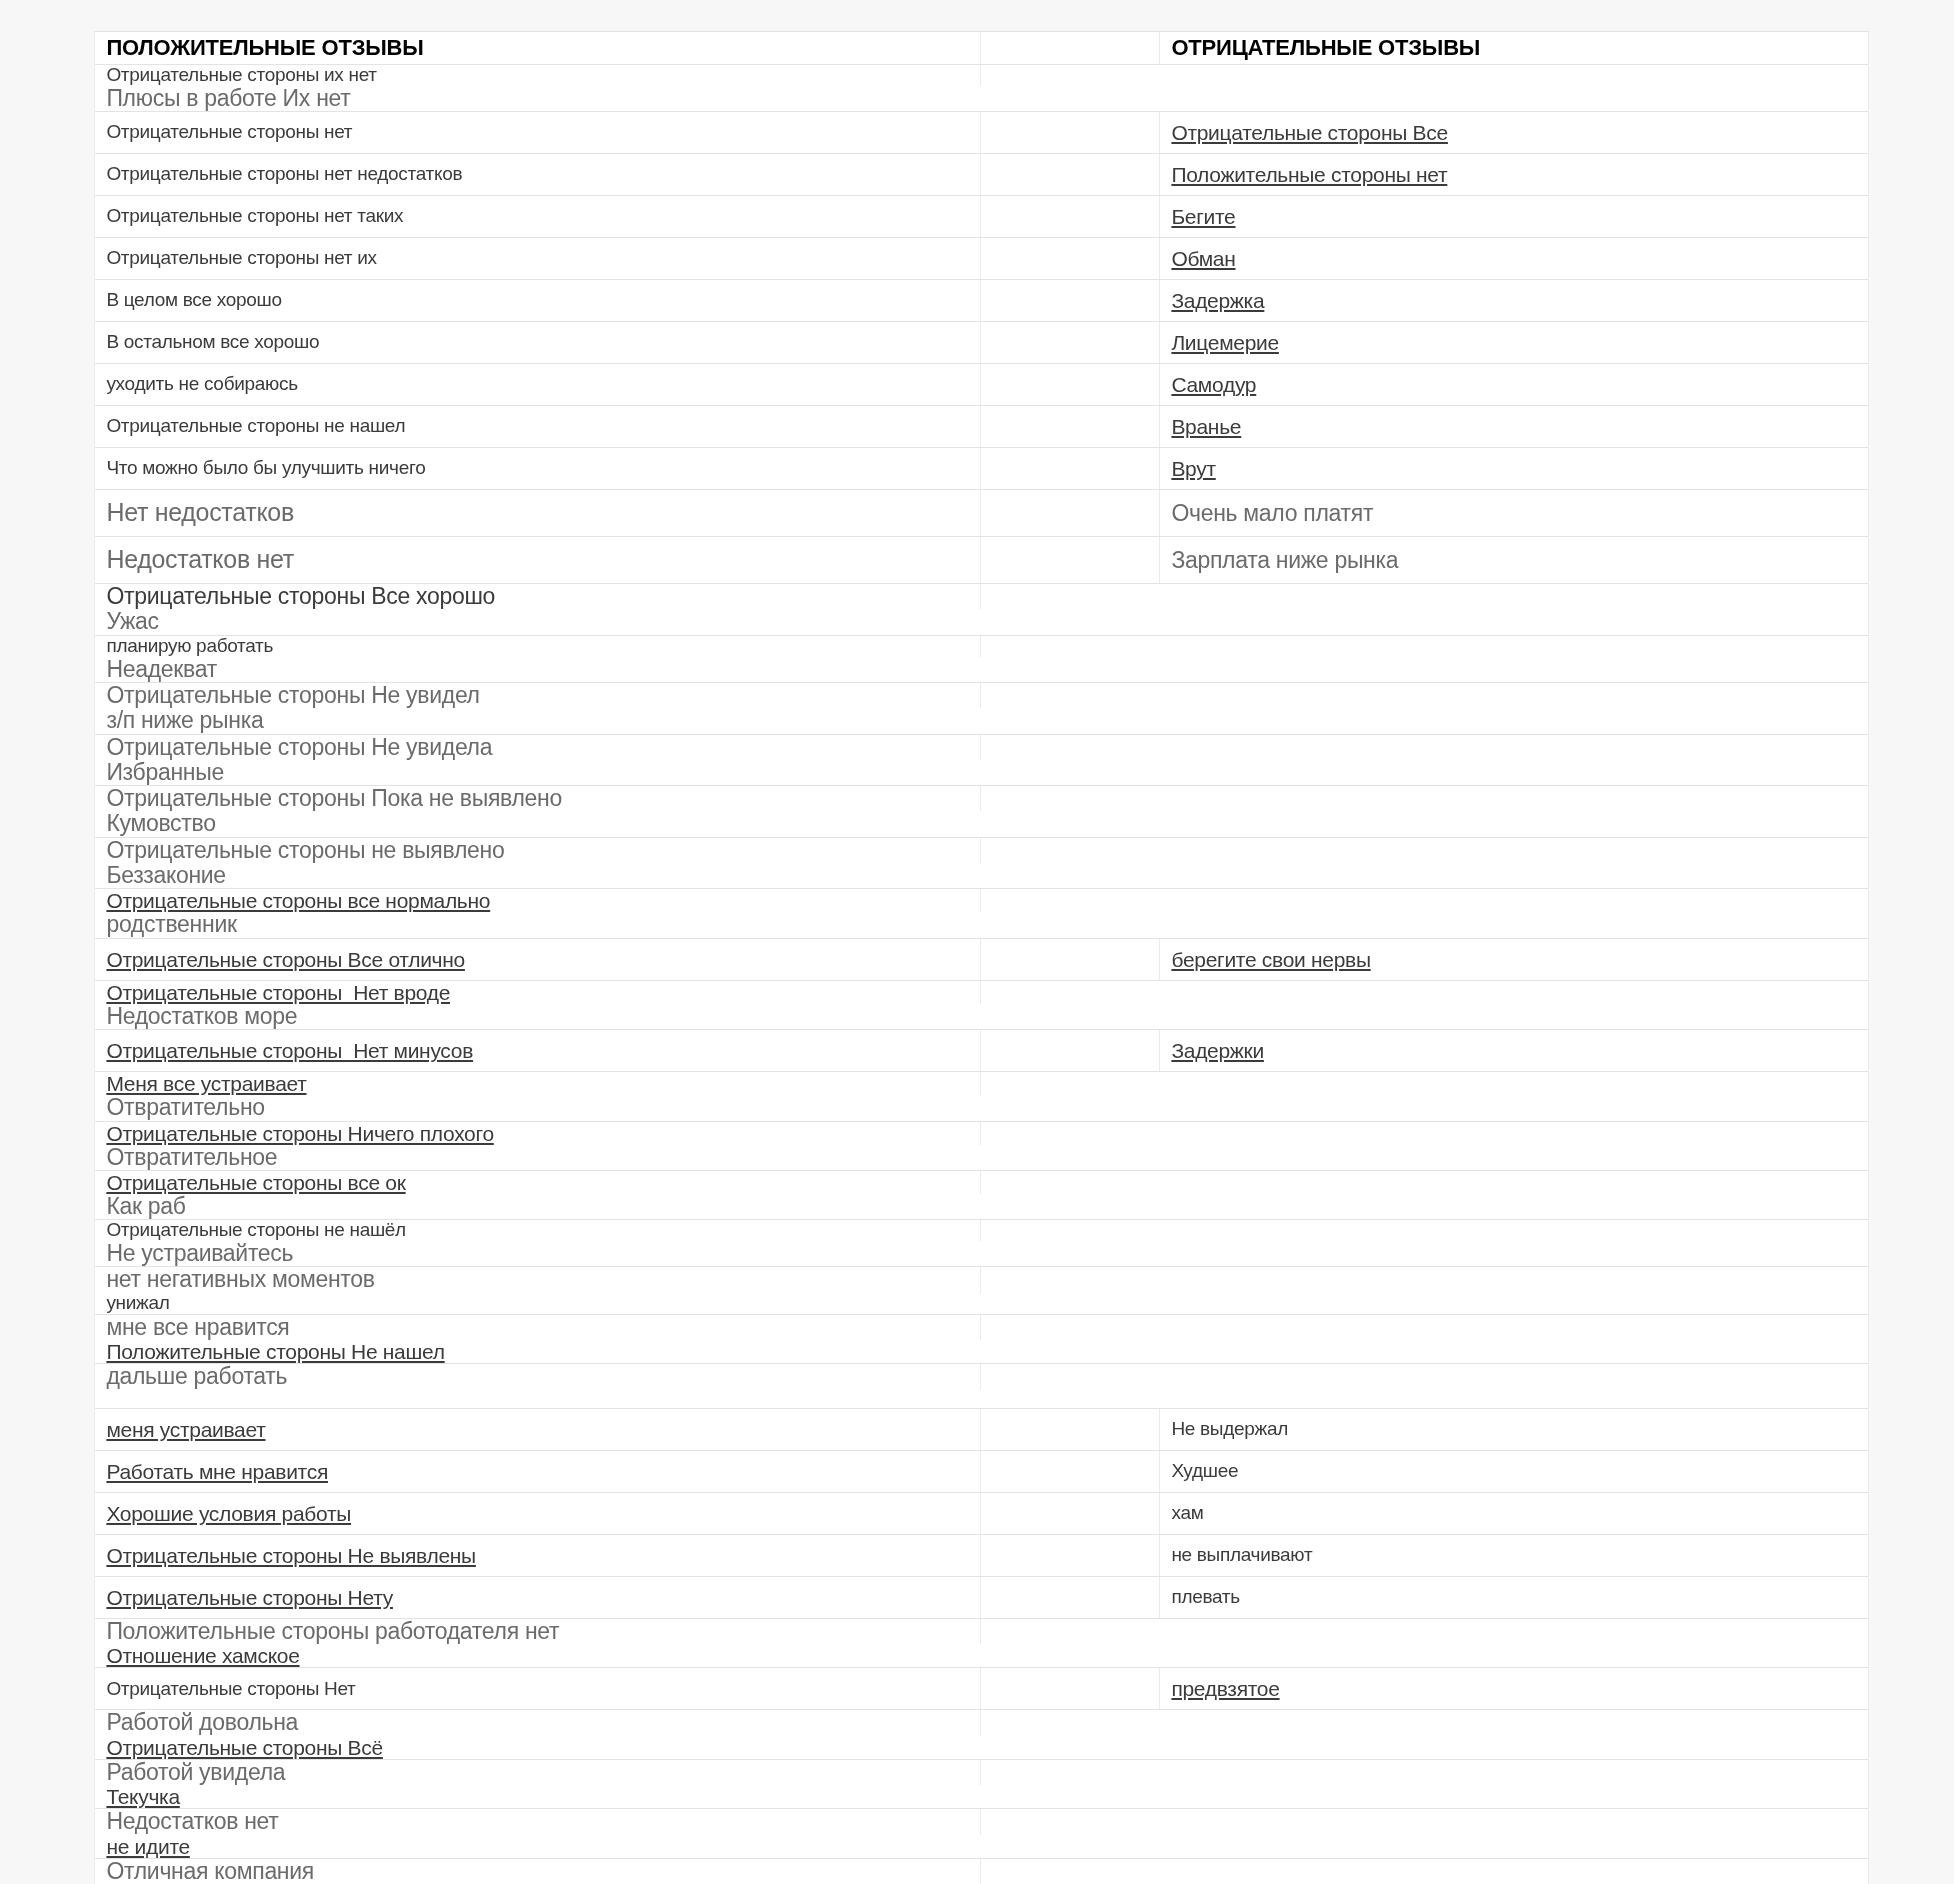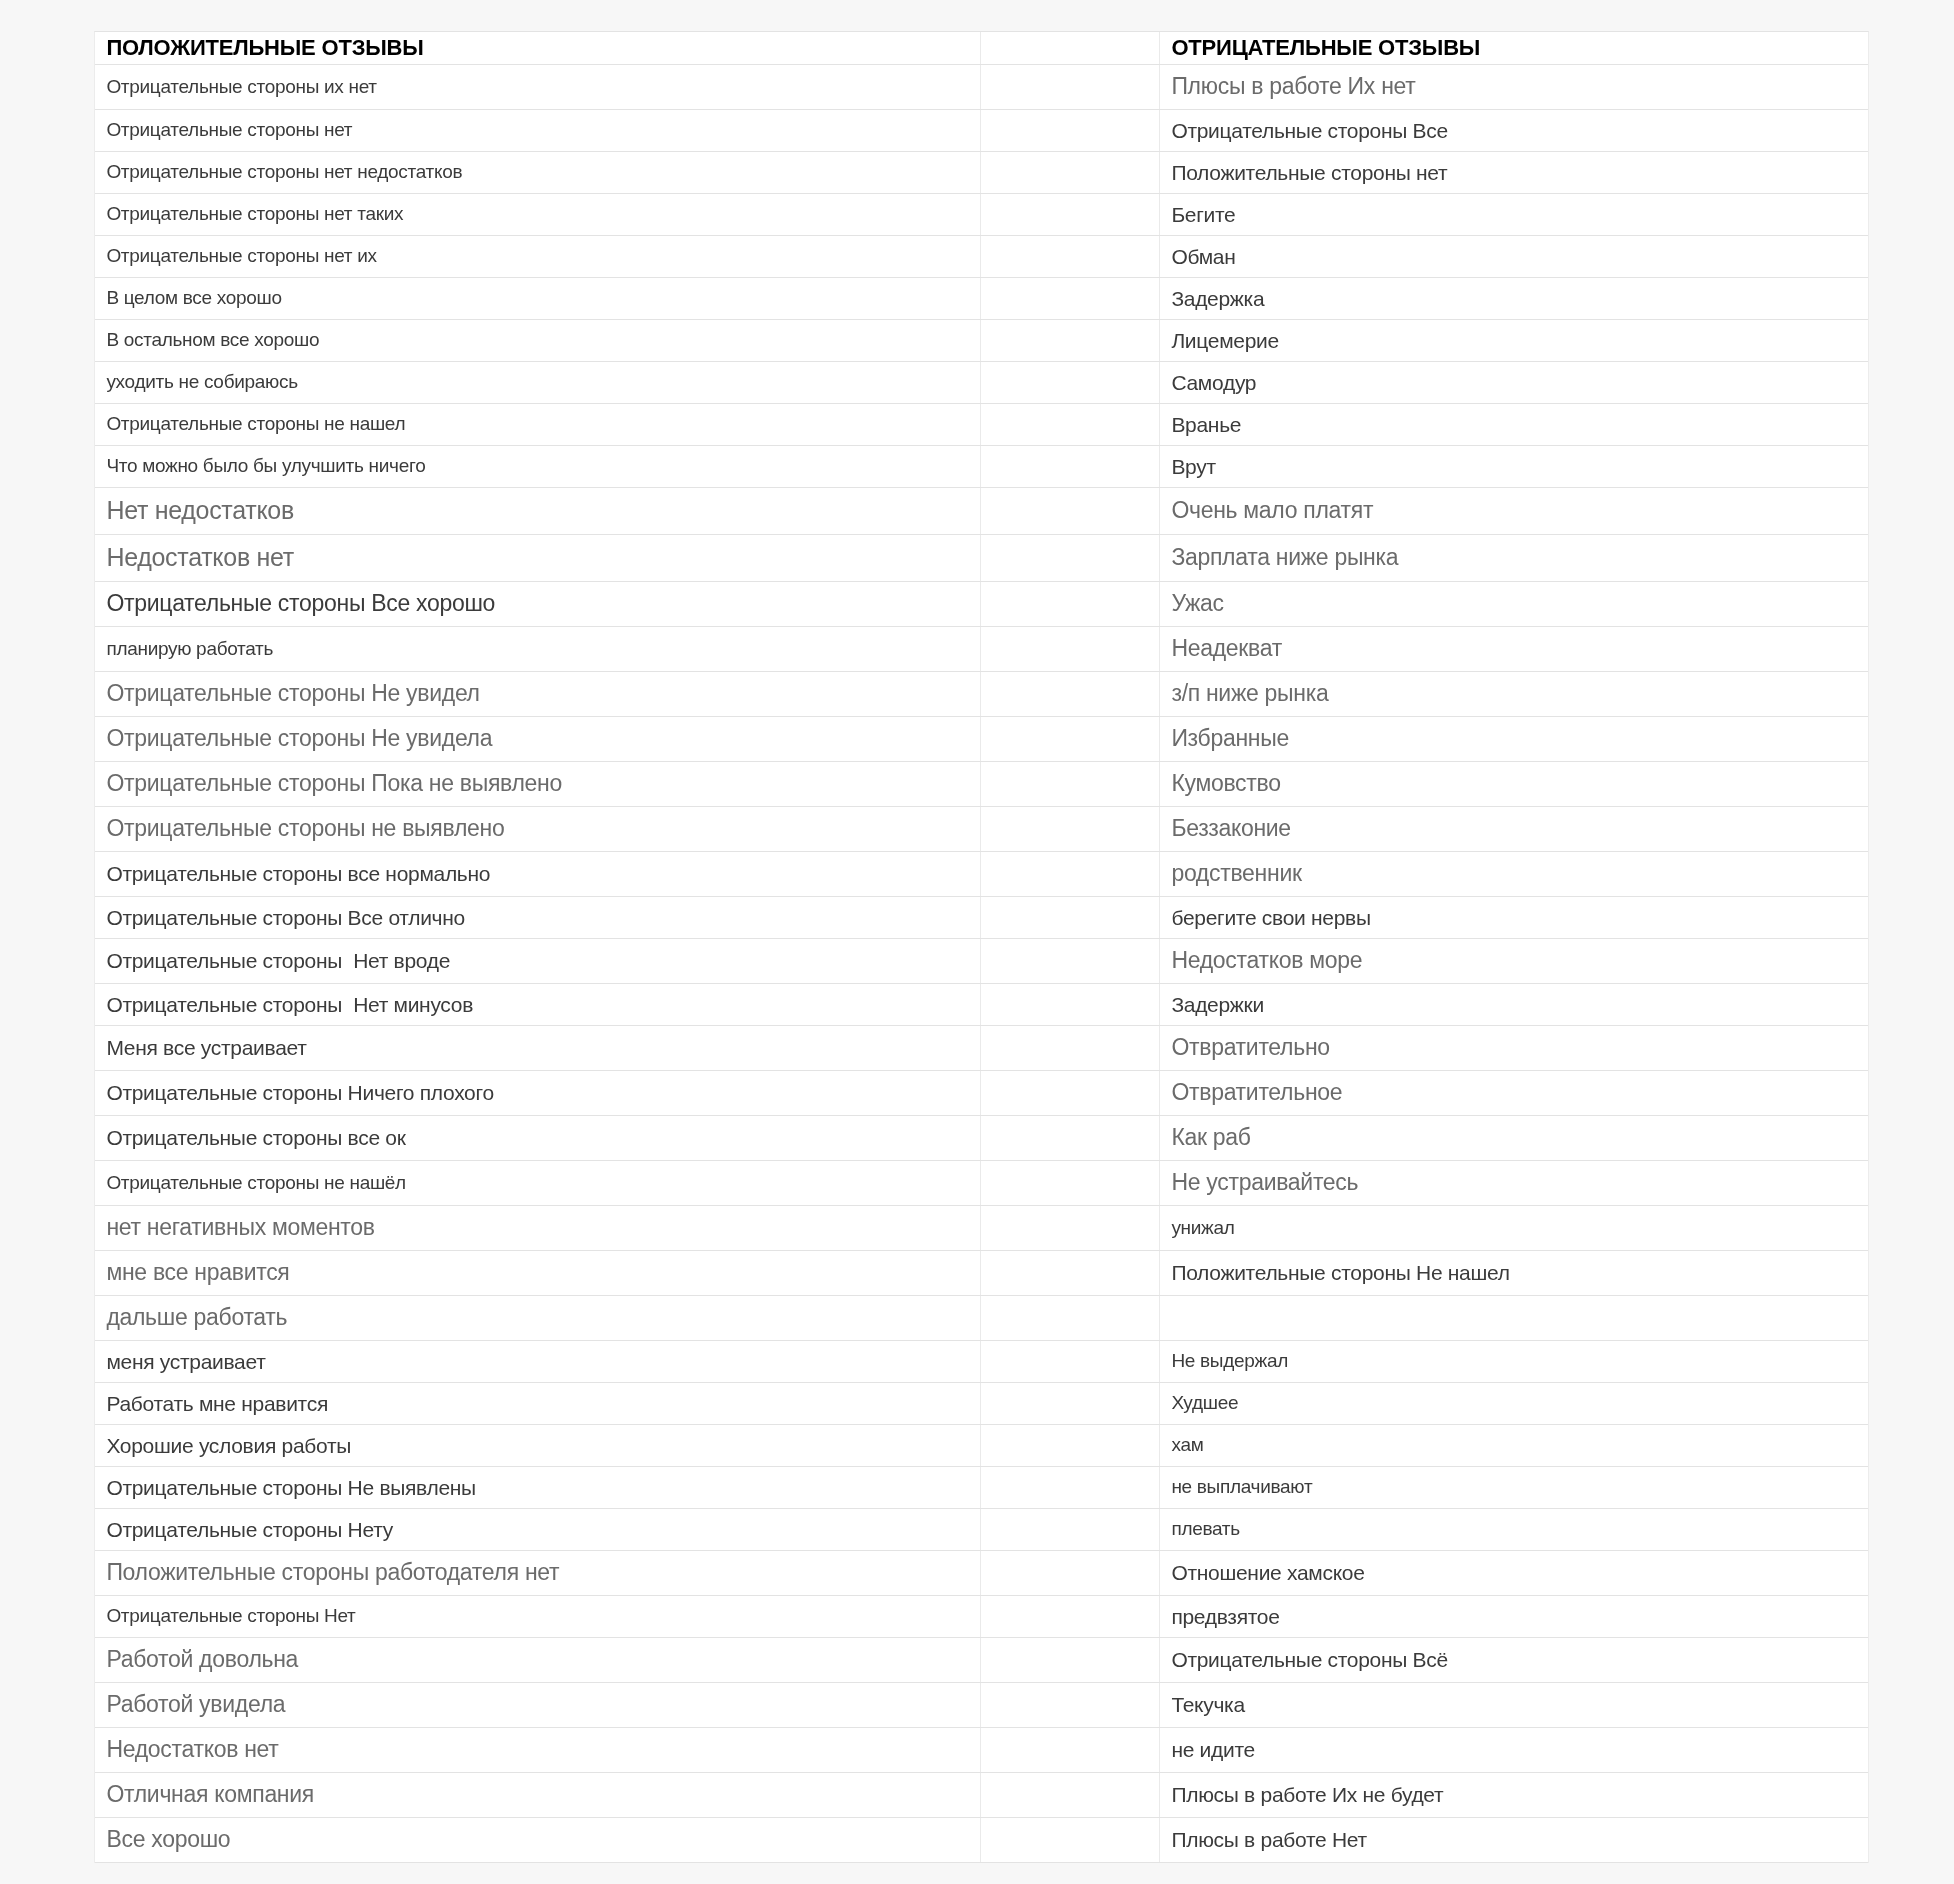--- a/index.html
+++ b/index.html
@@ -61,28 +61,28 @@
     letter-spacing: -0.2px;
     white-space: pre-wrap;
   }
   .txt {
     white-space: pre-wrap;
     letter-spacing: -0.3px;
     line-height: 1.1;
   }
   
   .txt.s  { font-size: 19px; }
-  .txt.m  { font-size: 21px; }
+  .txt.m  { font-size: 21px; text-decoration: underline; }
   .txt.l  { font-size: 23px; }
   .txt.xl { font-size: 25px; }
   
   .txt.dark { color: #3b3b3b; }
   .txt.gray { color: #6b6b6b; }
   .row.h-m  { min-height: 42px; }
-  .row.h-l  { min-height: 45px; }
+  .row.h-l  { min-height: 45px; flex-direction: column; }
   .row.h-xl { min-height: 47px; }
 </style>
 </head>
 <body>
 
 <div class="page">
   <div class="review-table">
     <div class="row header-row">
       <div class="cell c1">
         <span class="hdr">ПОЛОЖИТЕЛЬНЫЕ ОТЗЫВЫ</span>

